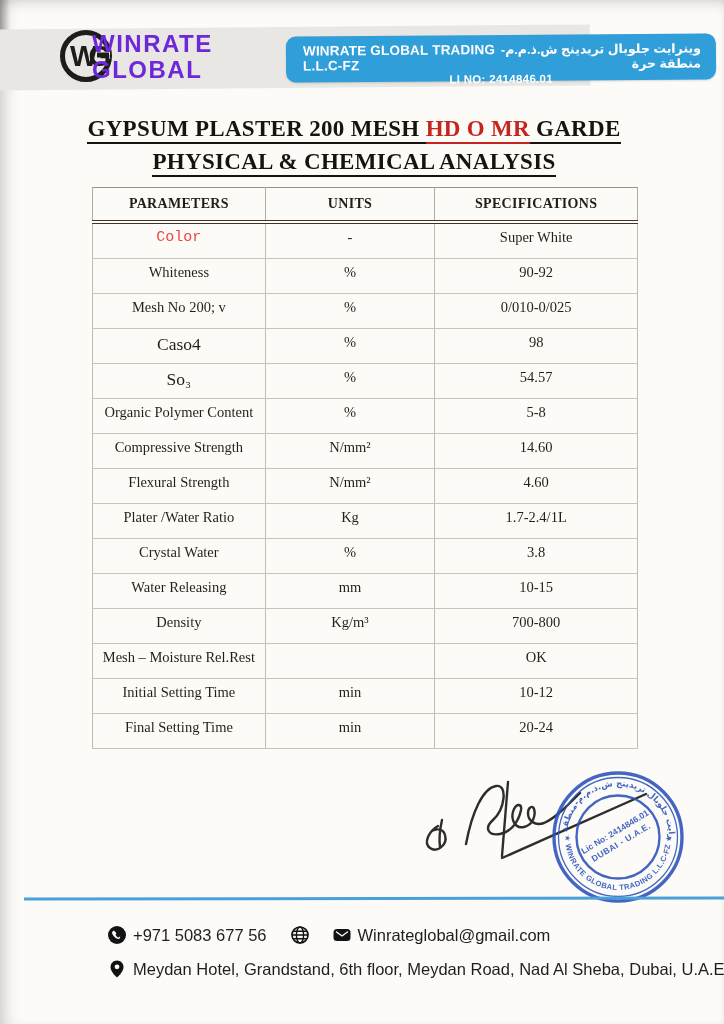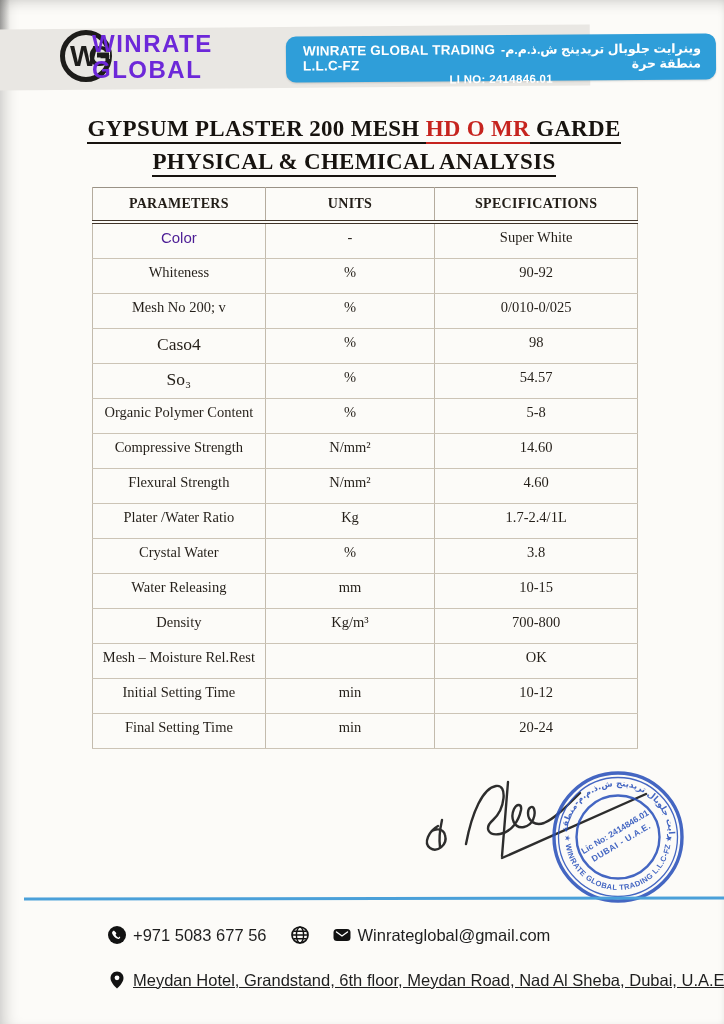--- a/index.html
+++ b/index.html
@@ -29,30 +29,30 @@
   
   table.analysis{position:absolute;left:92px;top:187px;width:546px;border-collapse:collapse;
     border:1.5px solid #9a9286;background:transparent;}
   table.analysis th{
     height:30px;font-size:14px;font-weight:bold;letter-spacing:.3px;text-align:center;vertical-align:middle;
     border-left:1px solid #b4ab9d;border-right:1px solid #b4ab9d;border-bottom:4px double #41352a;color:#221d17;}
   table.analysis td{
     height:29px;box-sizing:content-box;padding:5px 4px 0 4px;text-align:center;vertical-align:top;
     font-size:14.5px;border:1px solid #c3bbad;border-bottom-color:#ccc4b6;color:#241f19;}
   table.analysis td.large{font-size:17.5px;}
-  table.analysis td.sans{font-family:Liberation Sans, sans-serif;font-size:15px;color:#4c1d95;}
+  table.analysis td.sans{font-family:Liberation Mono, monospace;font-size:15px;color:#ef4444;}
   
   .signature{position:absolute;left:418px;top:760px;}
   .stamp{position:absolute;left:549px;top:768px;}
   
   .blue-line{position:absolute;left:24px;top:897px;width:700px;height:2.5px;background:#4aa0d9;transform:rotate(-.1deg);}
   .footer{position:absolute;left:108px;top:921px;width:580px;font-family:"Liberation Sans",sans-serif;color:#1e1e1e;}
   .footer-row{display:flex;align-items:center;height:28px;font-size:16.5px;}
   .footer-row1{gap:24px;}
-  .footer-row2{margin-top:17px;text-decoration:underline;}
+  .footer-row2{margin-top:6px;}
   .contact{display:flex;align-items:center;gap:7px;white-space:nowrap;}
   .ficon{flex:0 0 auto;display:block;}
   
   .corner-smudge{position:absolute;left:0;top:0;width:10px;height:60px;
     background:linear-gradient(90deg,rgba(40,40,40,.35),rgba(40,40,40,0));}
 </style>
 </head>
 <body>
 
 <div class="page">

